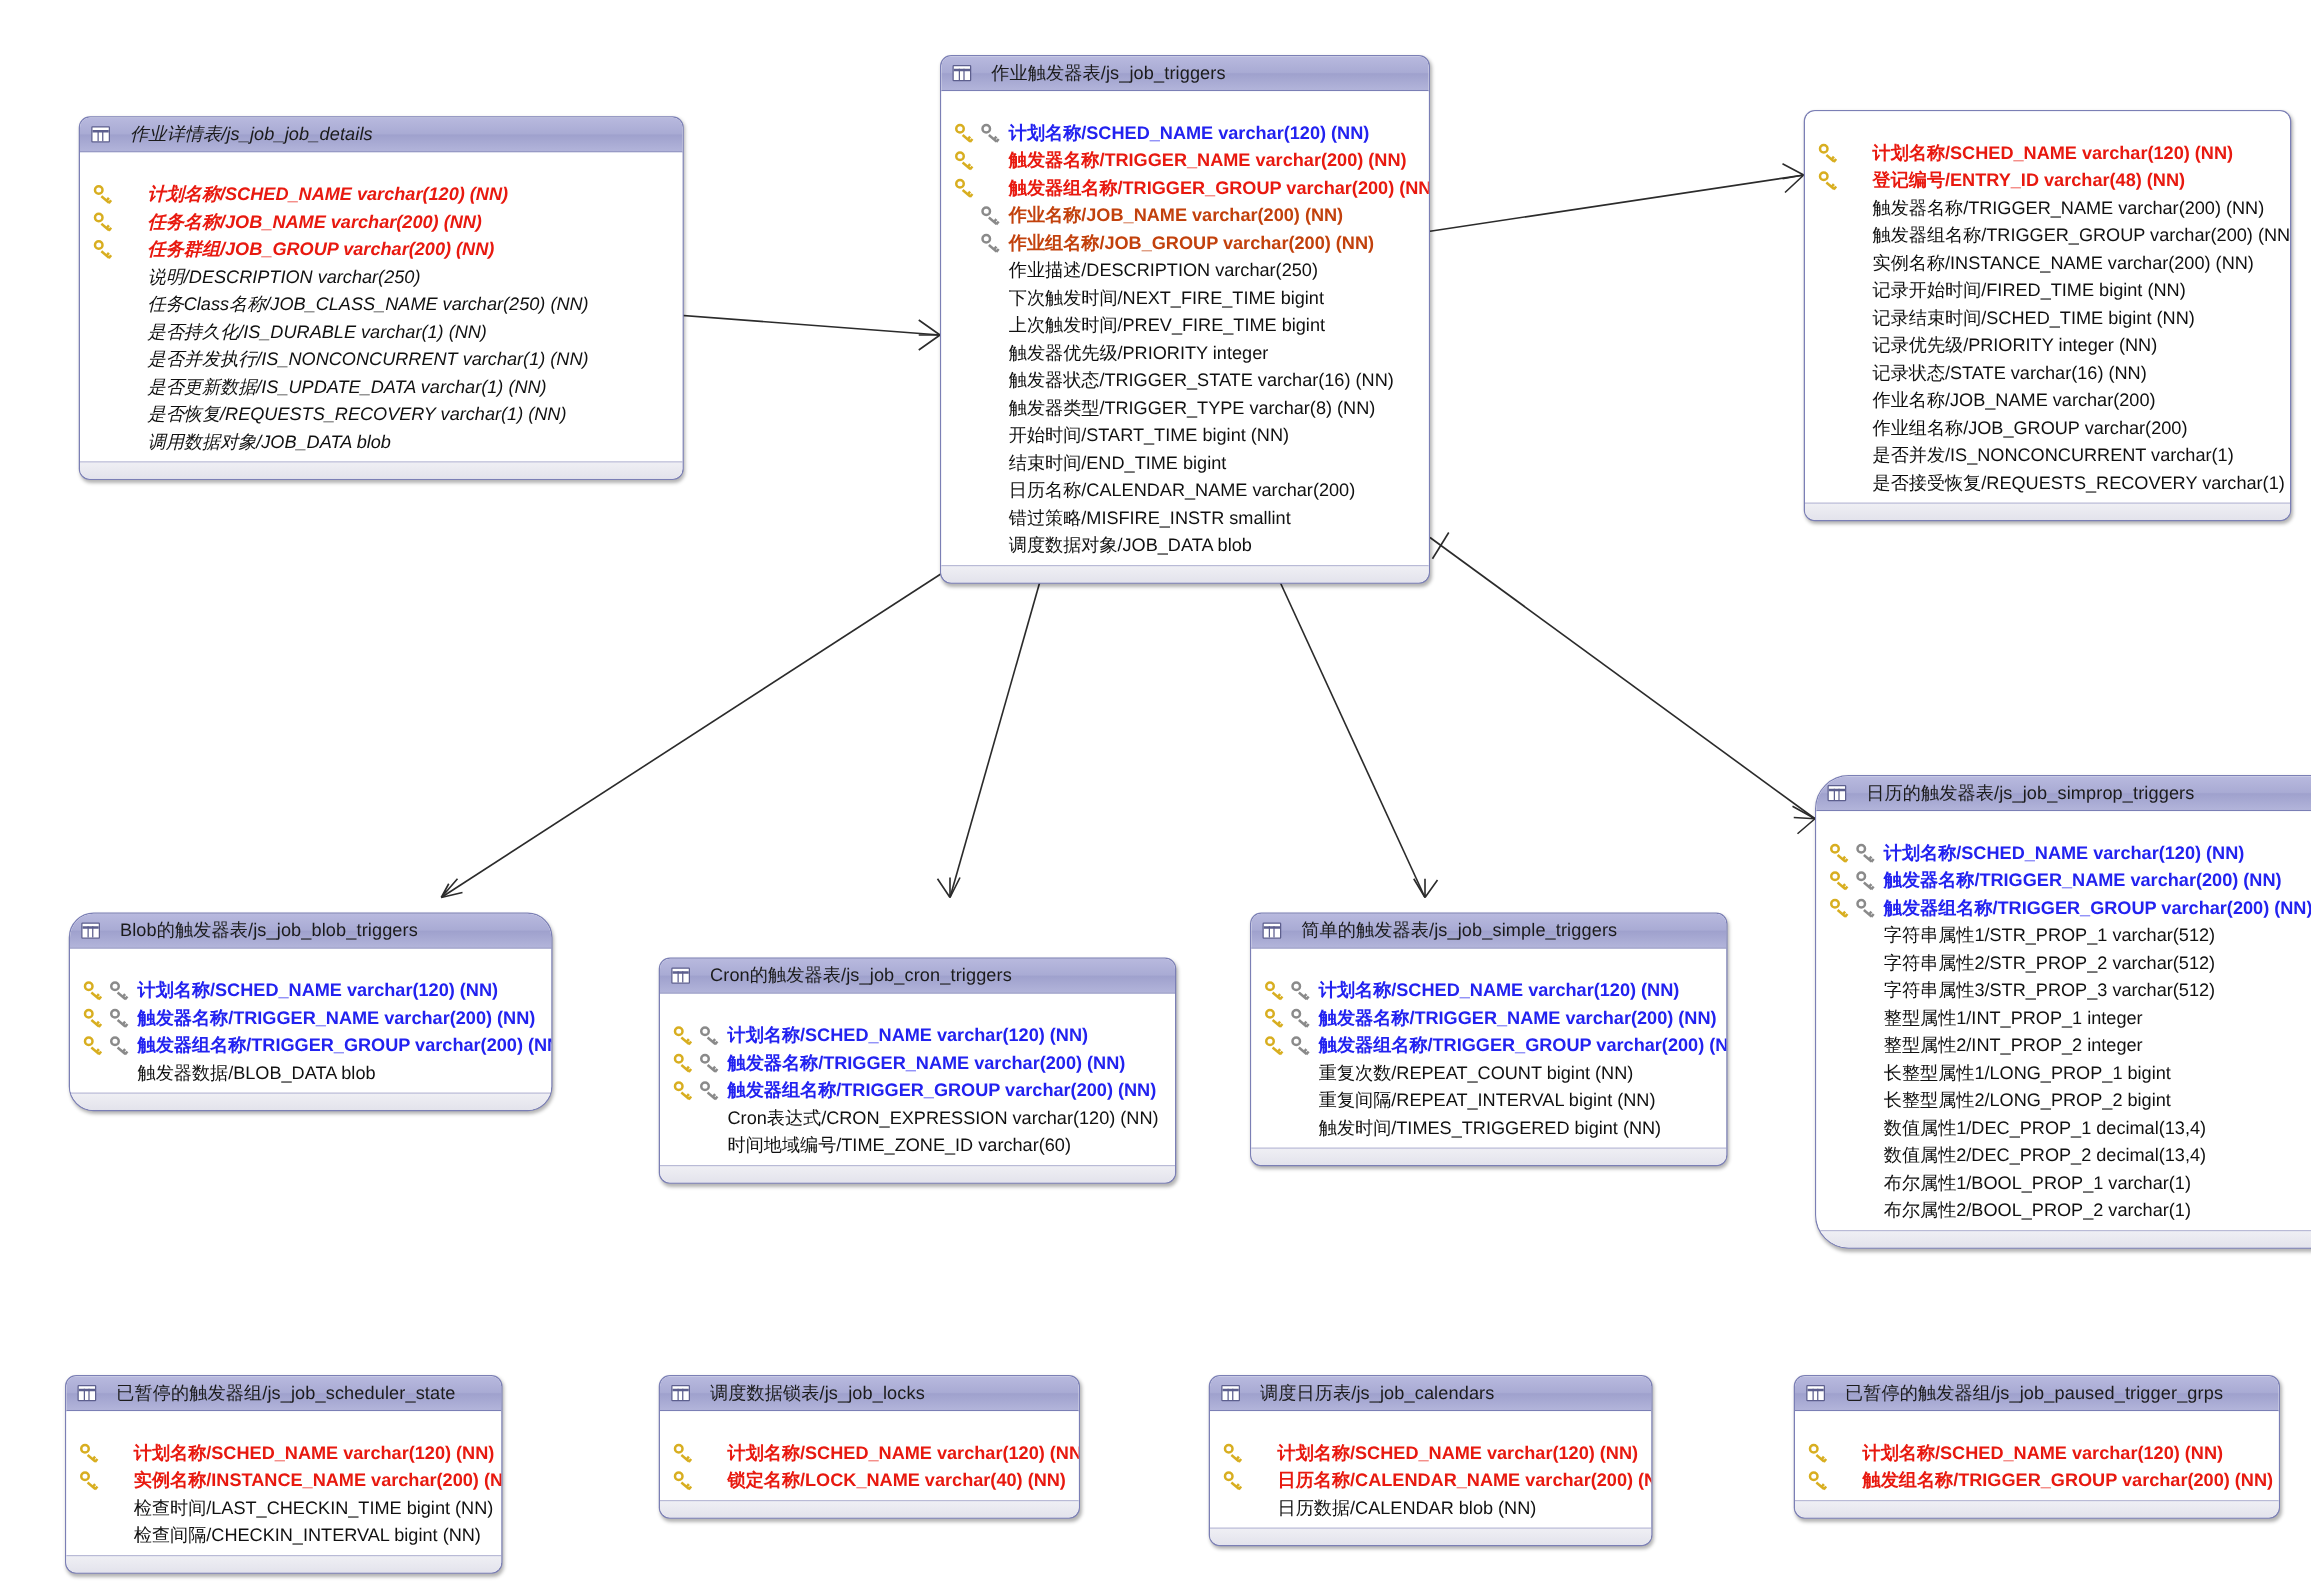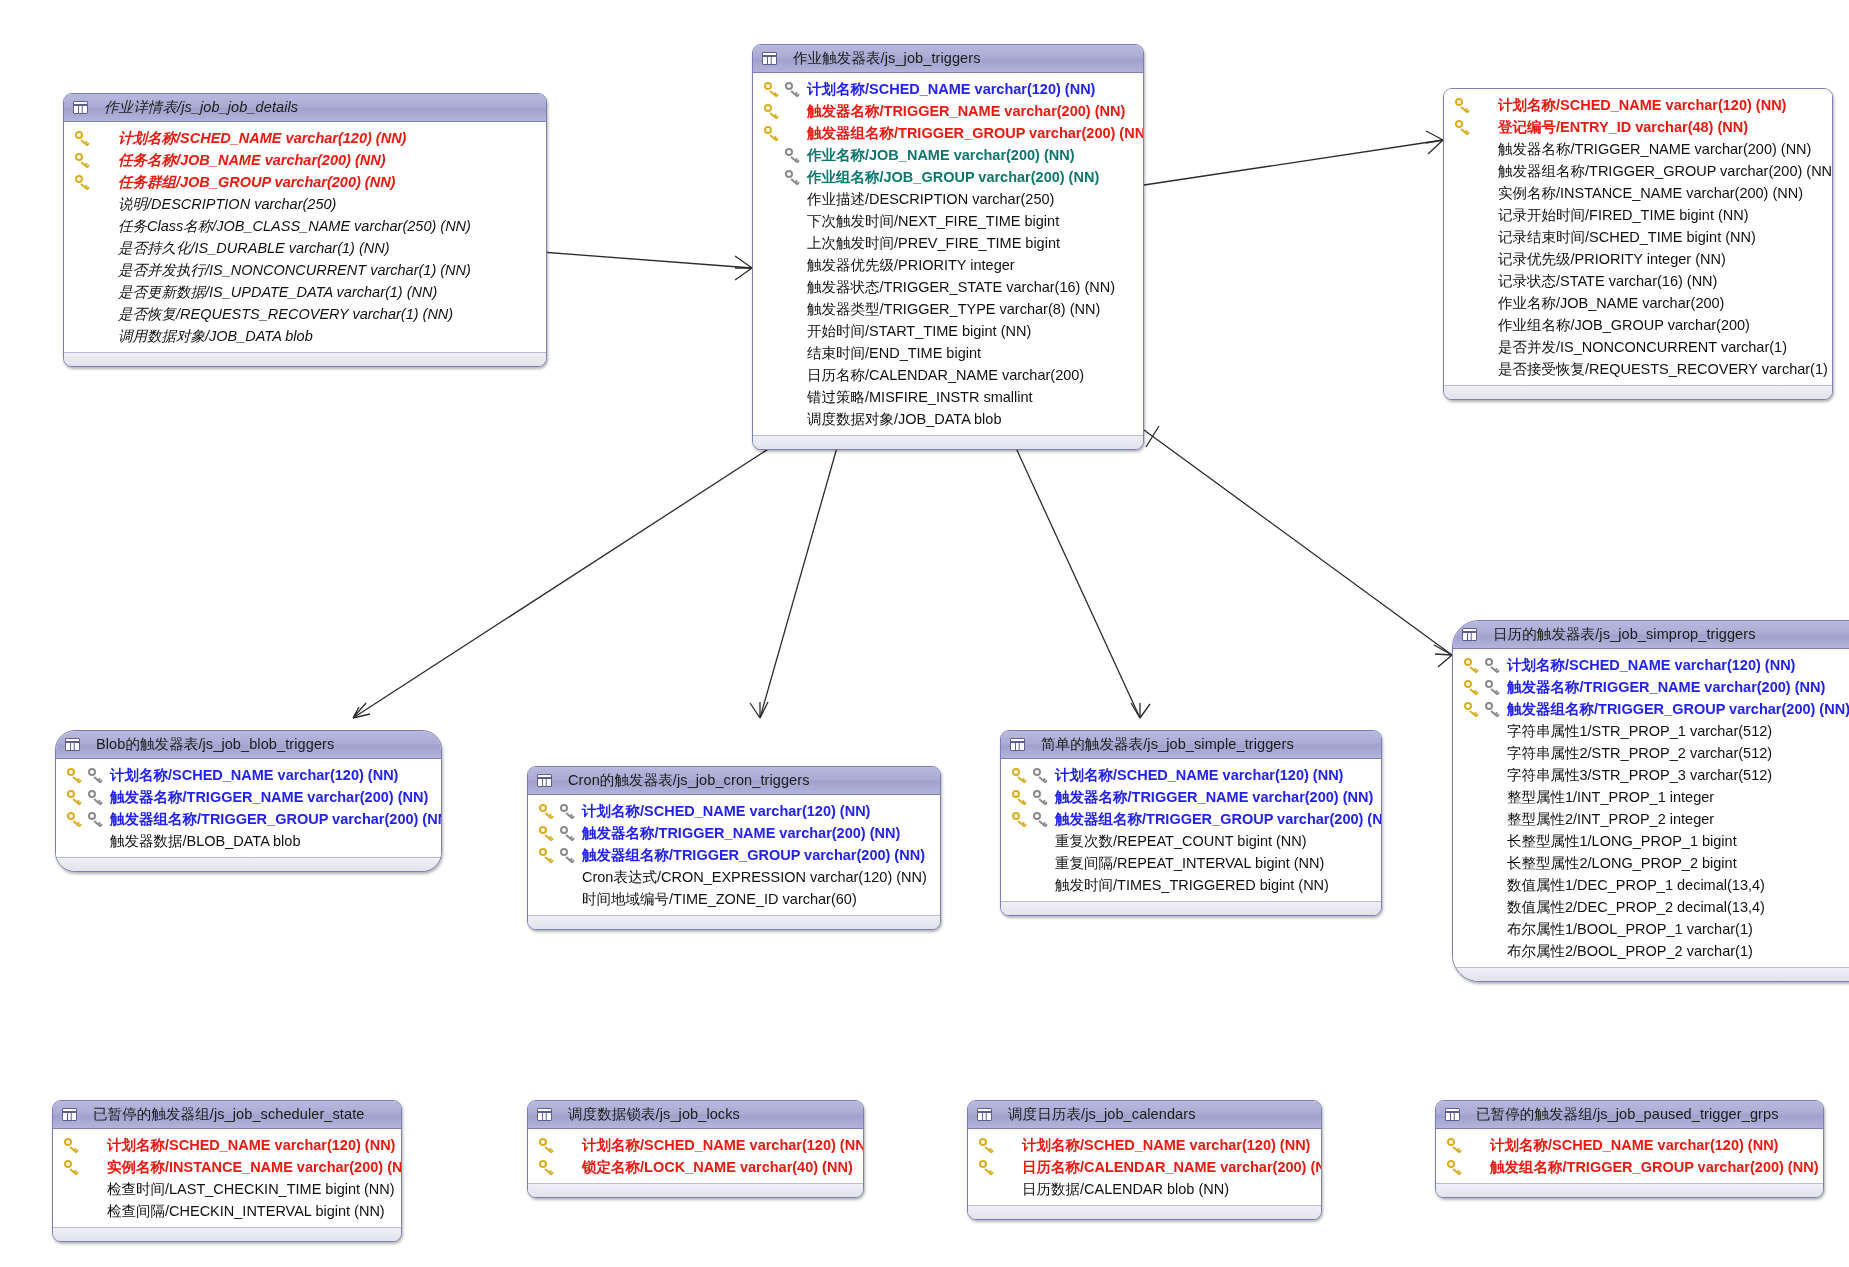--- a/index.html
+++ b/index.html
@@ -40,39 +40,39 @@
   }
   .tbl-icon::after{
     content:"";position:absolute;top:2.4px;bottom:0;left:3.6px;width:1.3px;background:#5d5f8e;
     box-shadow:3.7px 0 0 0 #5d5f8e;
   }
   .ent-title{
     font-size:14.5px;color:#1b1b1b;white-space:nowrap;letter-spacing:.1px;
   }
   .ent-body{
     background:#ffffff;
-    padding:5px 0 5px 0;
+    padding:22px 0 5px 0;
   }
   .ent-footer{
     height:13px;
     background:linear-gradient(180deg,#efeff4 0%,#e3e3ec 100%);
     border-top:1px solid #b9bad6;
   }
   .attr{
     display:flex;align-items:center;
     height:22px;
     padding:0 10px 0 8px;
     font-size:14.5px;
     white-space:nowrap;
   }
   .keyslot{width:21px;flex:0 0 auto;display:flex;align-items:center;justify-content:center;}
   .attr-text{margin-left:4px;}
   .c-red{color:#e8190f;font-weight:bold;}
   .c-blue{color:#2222f0;font-weight:bold;}
-  .c-green{color:#0f766e;font-weight:bold;}
+  .c-green{color:#c2410c;font-weight:bold;}
   .c-black{color:#101010;}
 
   
   .key{width:15px;height:14px;position:relative;display:inline-block;}
   .key .ring{
     position:absolute;width:8px;height:8px;border-radius:50%;
     border:2.4px solid var(--kc);
     left:0px;top:0px;box-sizing:border-box;
   }
   .key .shaft{

